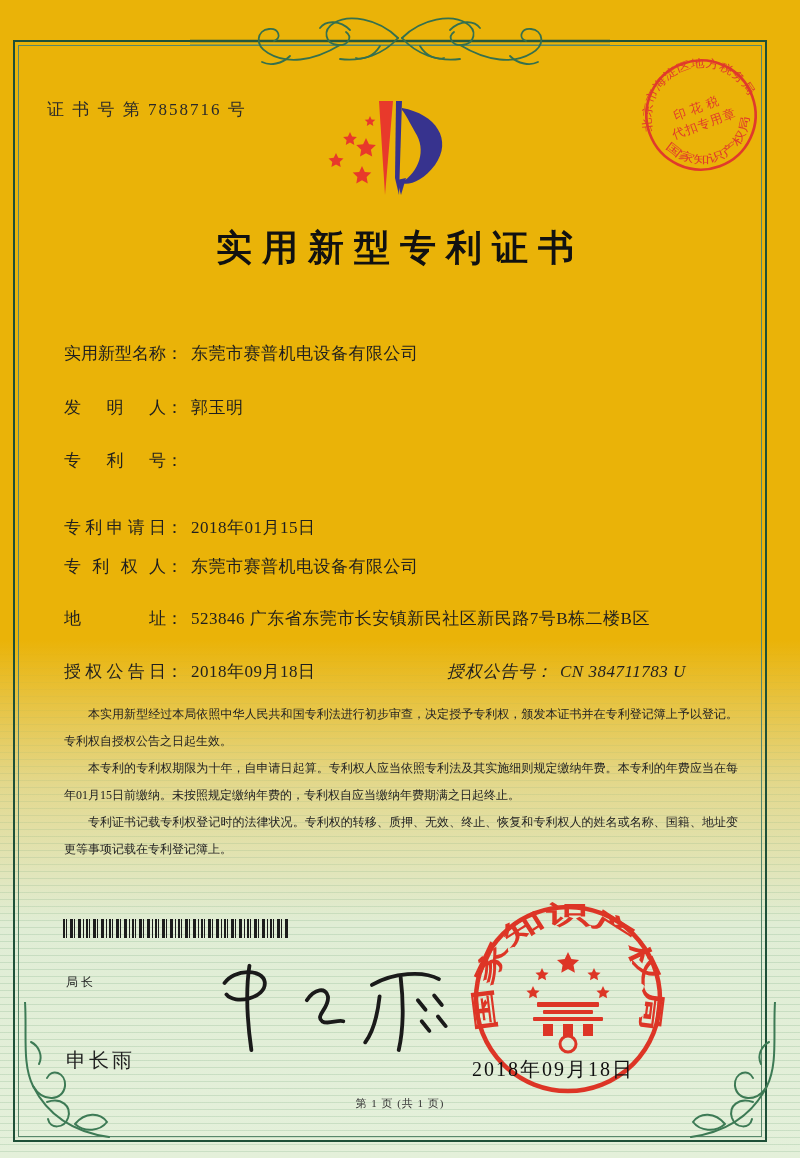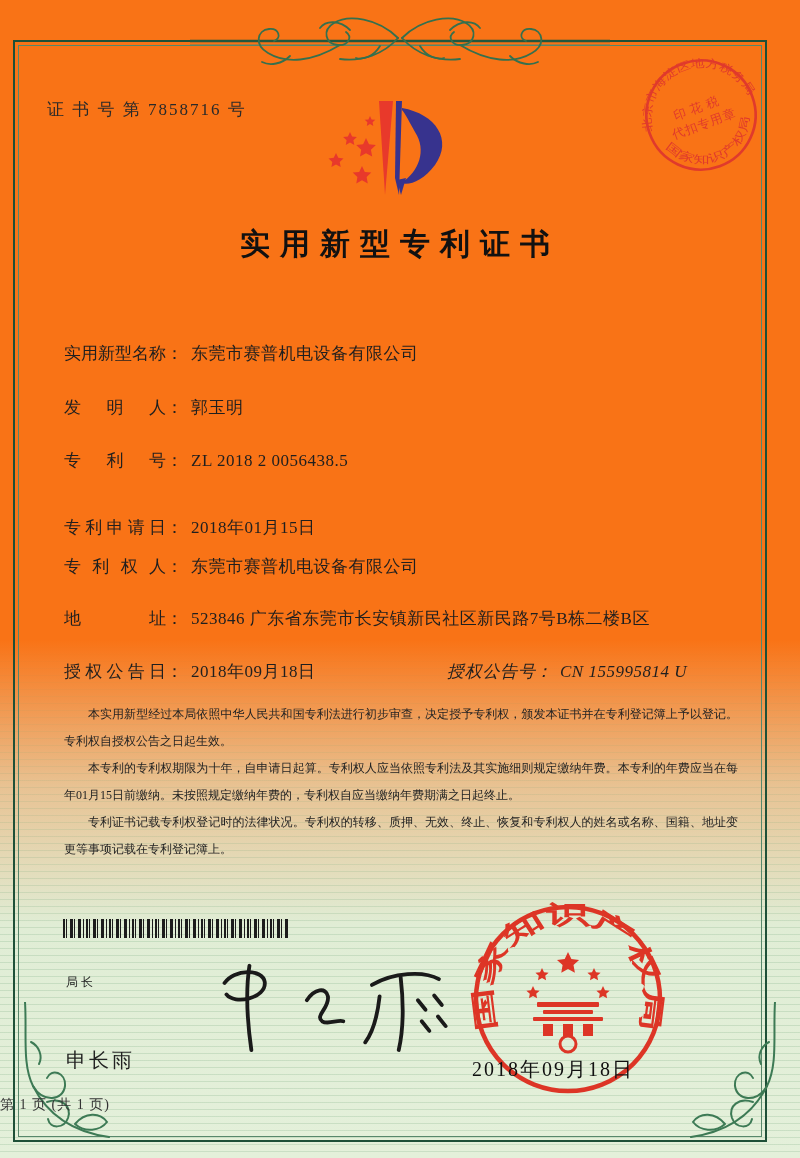--- a/index.html
+++ b/index.html
@@ -1,18 +1,18 @@
 <!DOCTYPE html>
 <html><head>
 <meta charset="utf-8">
 <style>
   html,body{margin:0;padding:0;background:#888;}
   .page{
     position:relative;width:800px;height:1158px;margin:0 auto;
-    background:#f97316;overflow:hidden;
+    background:#eab308;overflow:hidden;
     font-family:"Liberation Serif","DejaVu Serif",serif;color:#1f1f1f;
   }
   
   .wash{
     position:absolute;left:0;right:0;top:640px;height:518px;
     background:linear-gradient(180deg,rgba(226,238,216,0) 0%,rgba(223,236,212,.65) 28%,#e0edd5 55%,#e4f0da 100%);
   }
   .stripes{
     position:absolute;left:0;right:0;top:640px;height:518px;
     background:repeating-linear-gradient(180deg,rgba(110,165,120,.22) 0 1px,rgba(255,255,255,0) 1px 7px);
@@ -21,21 +21,21 @@
   }
   .frame{
     position:absolute;left:13px;top:40px;width:750px;height:1098px;
     border:2.5px solid #1e5038;
   }
   .frame-inner{position:absolute;left:3px;top:3px;right:3px;bottom:3px;border:1px solid #57876b;}
   .cert-no{position:absolute;left:47px;top:98px;font-size:17px;letter-spacing:2px;color:#2a2a2a;}
   .logo{position:absolute;left:313px;top:98px;}
   .title{
     position:absolute;left:0;width:800px;top:224px;text-align:center;
-    font-size:30px;font-weight:bold;letter-spacing:10px;color:#111;
+    font-size:36px;font-weight:bold;letter-spacing:10px;color:#111;
   }
   .field{position:absolute;left:64px;right:50px;display:flex;align-items:center;font-size:17px;line-height:24px;}
   .flabel{display:inline-block;width:102px;text-align:justify;text-align-last:justify;flex:none;}
   .fcolon{flex:none;margin-right:8px;}
   .fvalue{letter-spacing:.5px;}
   .f-name{top:342px;}
   .f-inventor{top:396px;}
   .f-patno{top:449px;}
   .f-appdate{top:516px;}
   .f-patentee{top:555px;}
@@ -57,21 +57,21 @@
       #1c1c1c 7px 10px,transparent 10px 11px,
       #1c1c1c 11px 12px,transparent 12px 15px,
       #1c1c1c 15px 18px,transparent 18px 20px,
       #1c1c1c 20px 21px,transparent 21px 23px);
   }
   .sig-title{position:absolute;left:66px;top:974px;font-size:12px;letter-spacing:3px;font-family:"Liberation Sans","DejaVu Sans",sans-serif;color:#222;}
   .sig-name{position:absolute;left:66px;top:1011px;font-size:20px;letter-spacing:3px;font-family:"Liberation Sans","DejaVu Sans",sans-serif;color:#222;margin-top:36px;}
   .signature{position:absolute;left:192px;top:948px;}
   .seal{position:absolute;left:463px;top:894px;}
   .seal-date{position:absolute;left:472px;top:1056px;font-size:20px;letter-spacing:2px;color:#111;}
-  .footer{position:absolute;left:0;width:800px;top:1096px;text-align:left;font-size:14px;color:#333;letter-spacing:1px;}
+  .footer{position:absolute;left:0;width:800px;top:1096px;text-align:center;font-size:11px;color:#333;letter-spacing:1px;}
   .tax-stamp{position:absolute;left:634px;top:48px;transform:rotate(-20deg);}
   .top-ornament{position:absolute;left:190px;top:8px;}
   .corner-left{position:absolute;left:17px;top:1002px;}
   .corner-right{position:absolute;left:688px;top:1002px;transform:scaleX(-1);}
 </style>
 </head>
 <body>
 
 <div class="page">
 
@@ -148,21 +148,20 @@
     <span class="fvalue">东莞市赛普机电设备有限公司</span>
   </div>
   <div class="field f-inventor">
     <span class="flabel">发明人</span>
       <span class="fcolon">：</span>
     <span class="fvalue">郭玉明</span>
   </div>
   <div class="field f-patno">
     <span class="flabel">专利号</span>
       <span class="fcolon">：</span>
-    <span class="fvalue">ZL 2018 2 0056438.5</span>
   </div>
   <div class="field f-appdate">
     <span class="flabel">专利申请日</span>
       <span class="fcolon">：</span>
     <span class="fvalue">2018年01月15日</span>
   </div>
   <div class="field f-patentee">
     <span class="flabel">专利权人</span>
       <span class="fcolon">：</span>
     <span class="fvalue">东莞市赛普机电设备有限公司</span>
@@ -172,21 +171,21 @@
       <span class="fcolon">：</span>
     <span class="fvalue">523846 广东省东莞市长安镇新民社区新民路7号B栋二楼B区</span>
   </div>
   <div class="field f-grant">
     <span class="flabel">授权公告日</span>
       <span class="fcolon">：</span>
     <span class="fvalue">2018年09月18日</span>
     <span class="grant-no">
       <span class="flabel">授权公告号</span>
         <span class="fcolon">：</span>
-      <span class="fvalue">CN 155995814 U</span>
+      <span class="fvalue">CN 384711783 U</span>
     </span>
   </div>
 
   <div class="paras">
     <p>本实用新型经过本局依照中华人民共和国专利法进行初步审查，决定授予专利权，颁发本证书并在专利登记簿上予以登记。专利权自授权公告之日起生效。</p>
     <p>本专利的专利权期限为十年，自申请日起算。专利权人应当依照专利法及其实施细则规定缴纳年费。本专利的年费应当在每年01月15日前缴纳。未按照规定缴纳年费的，专利权自应当缴纳年费期满之日起终止。</p>
     <p>专利证书记载专利权登记时的法律状况。专利权的转移、质押、无效、终止、恢复和专利权人的姓名或名称、国籍、地址变更等事项记载在专利登记簿上。</p>
   </div>
 
   <div class="barcode"></div>

